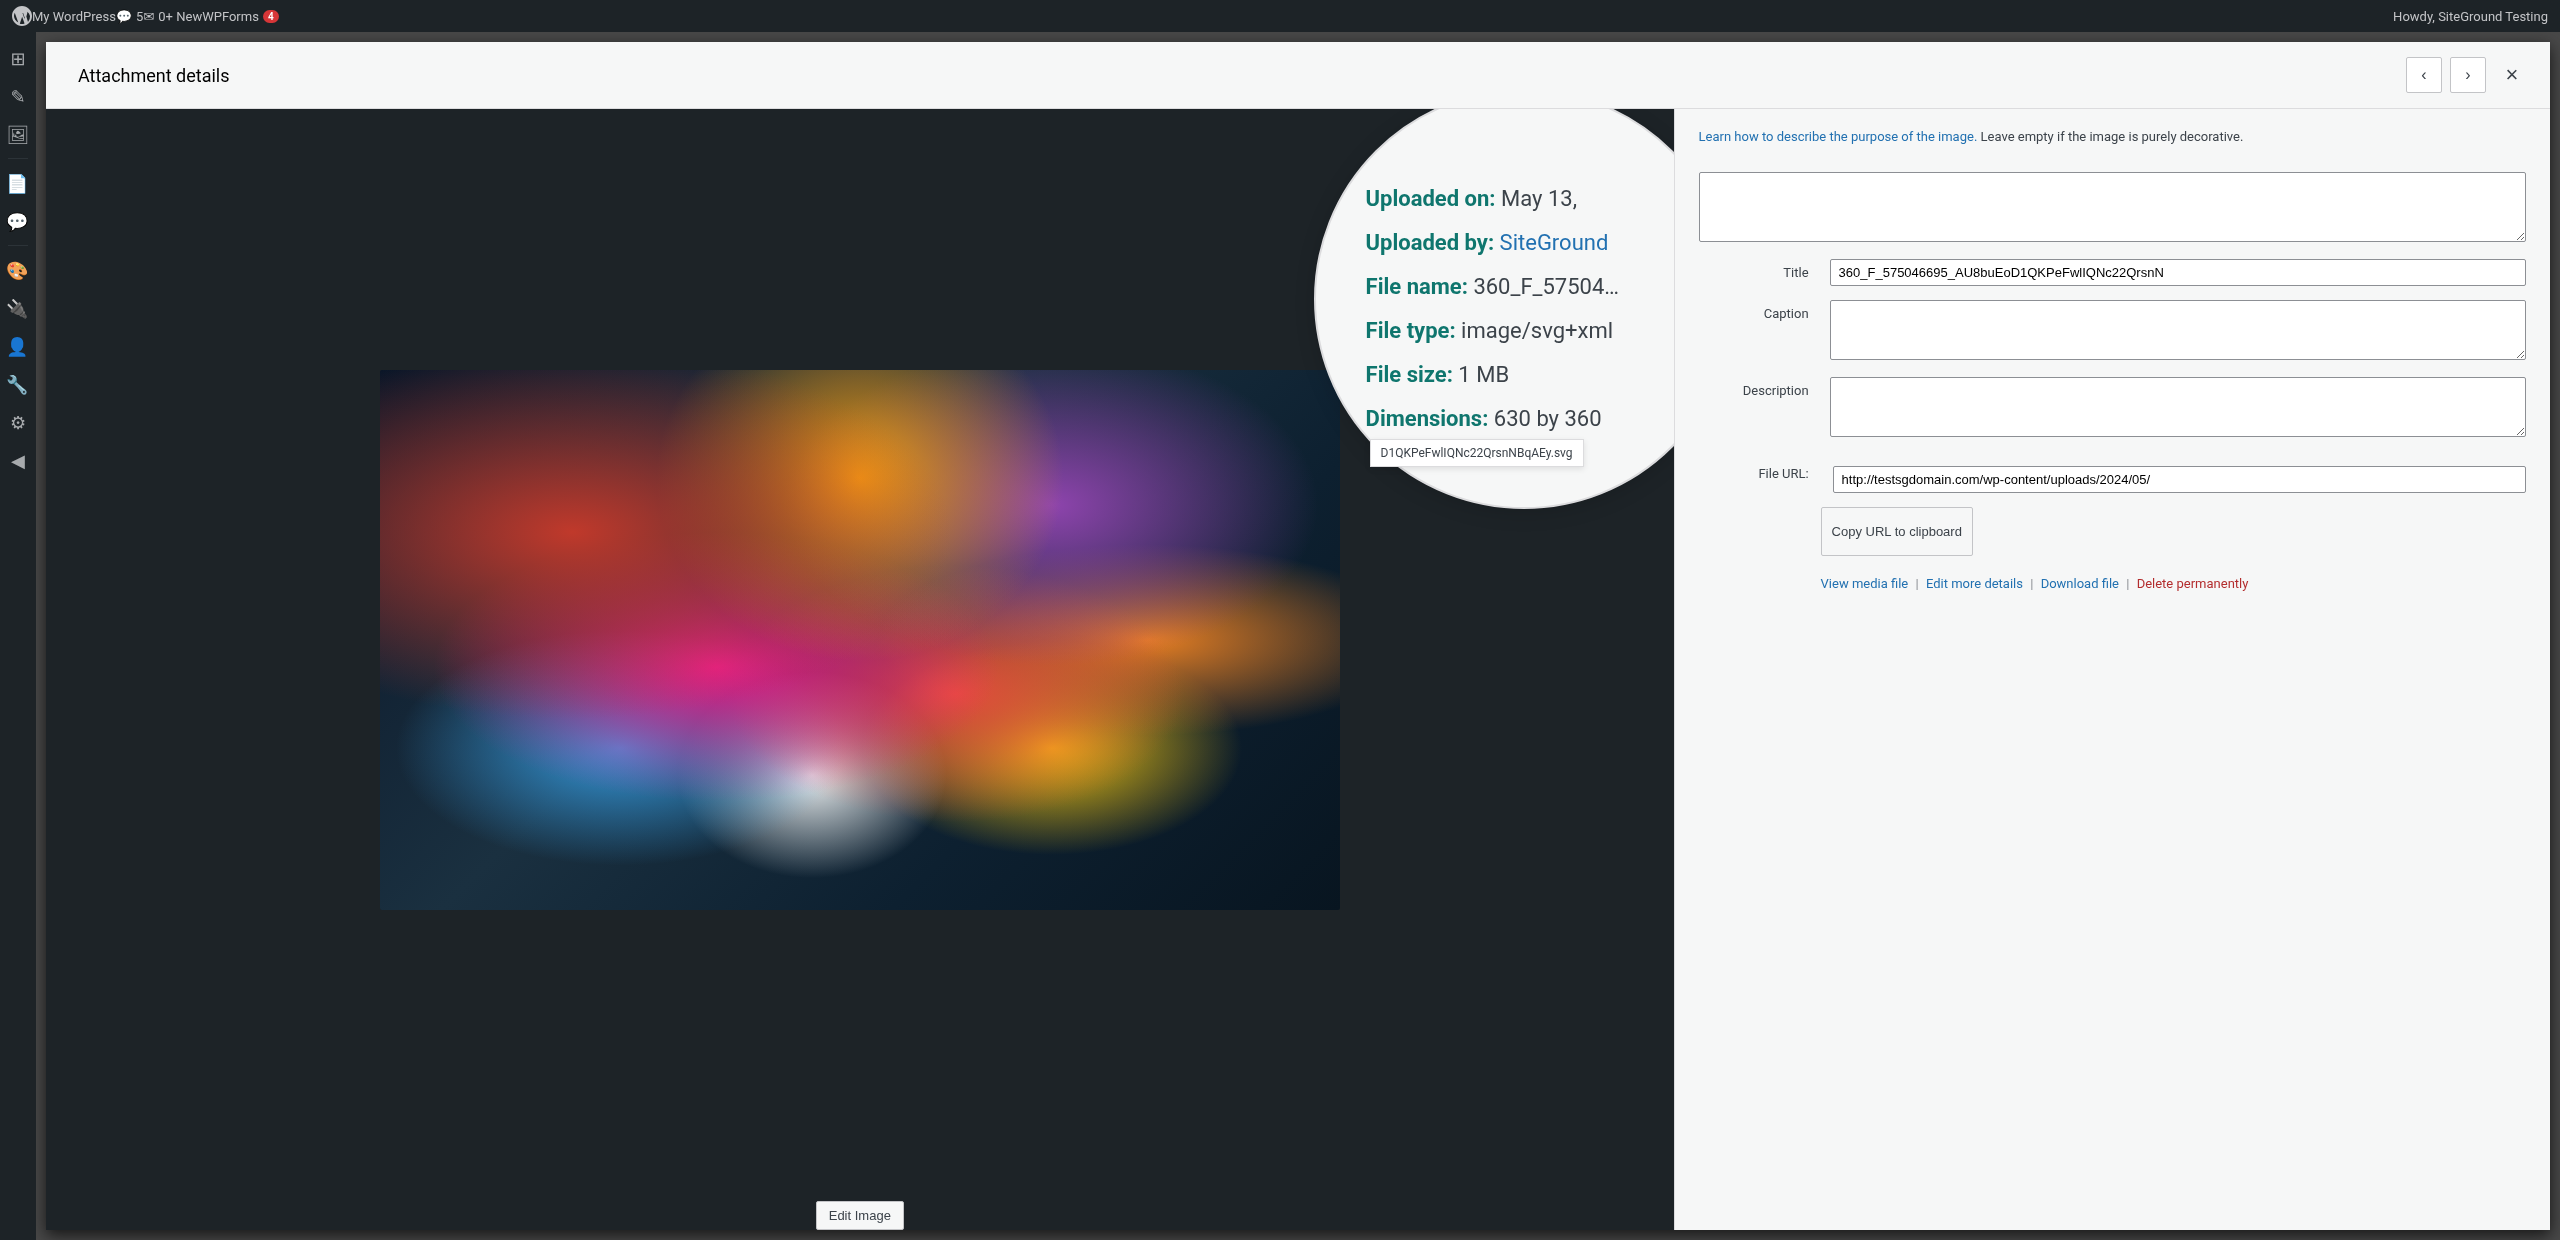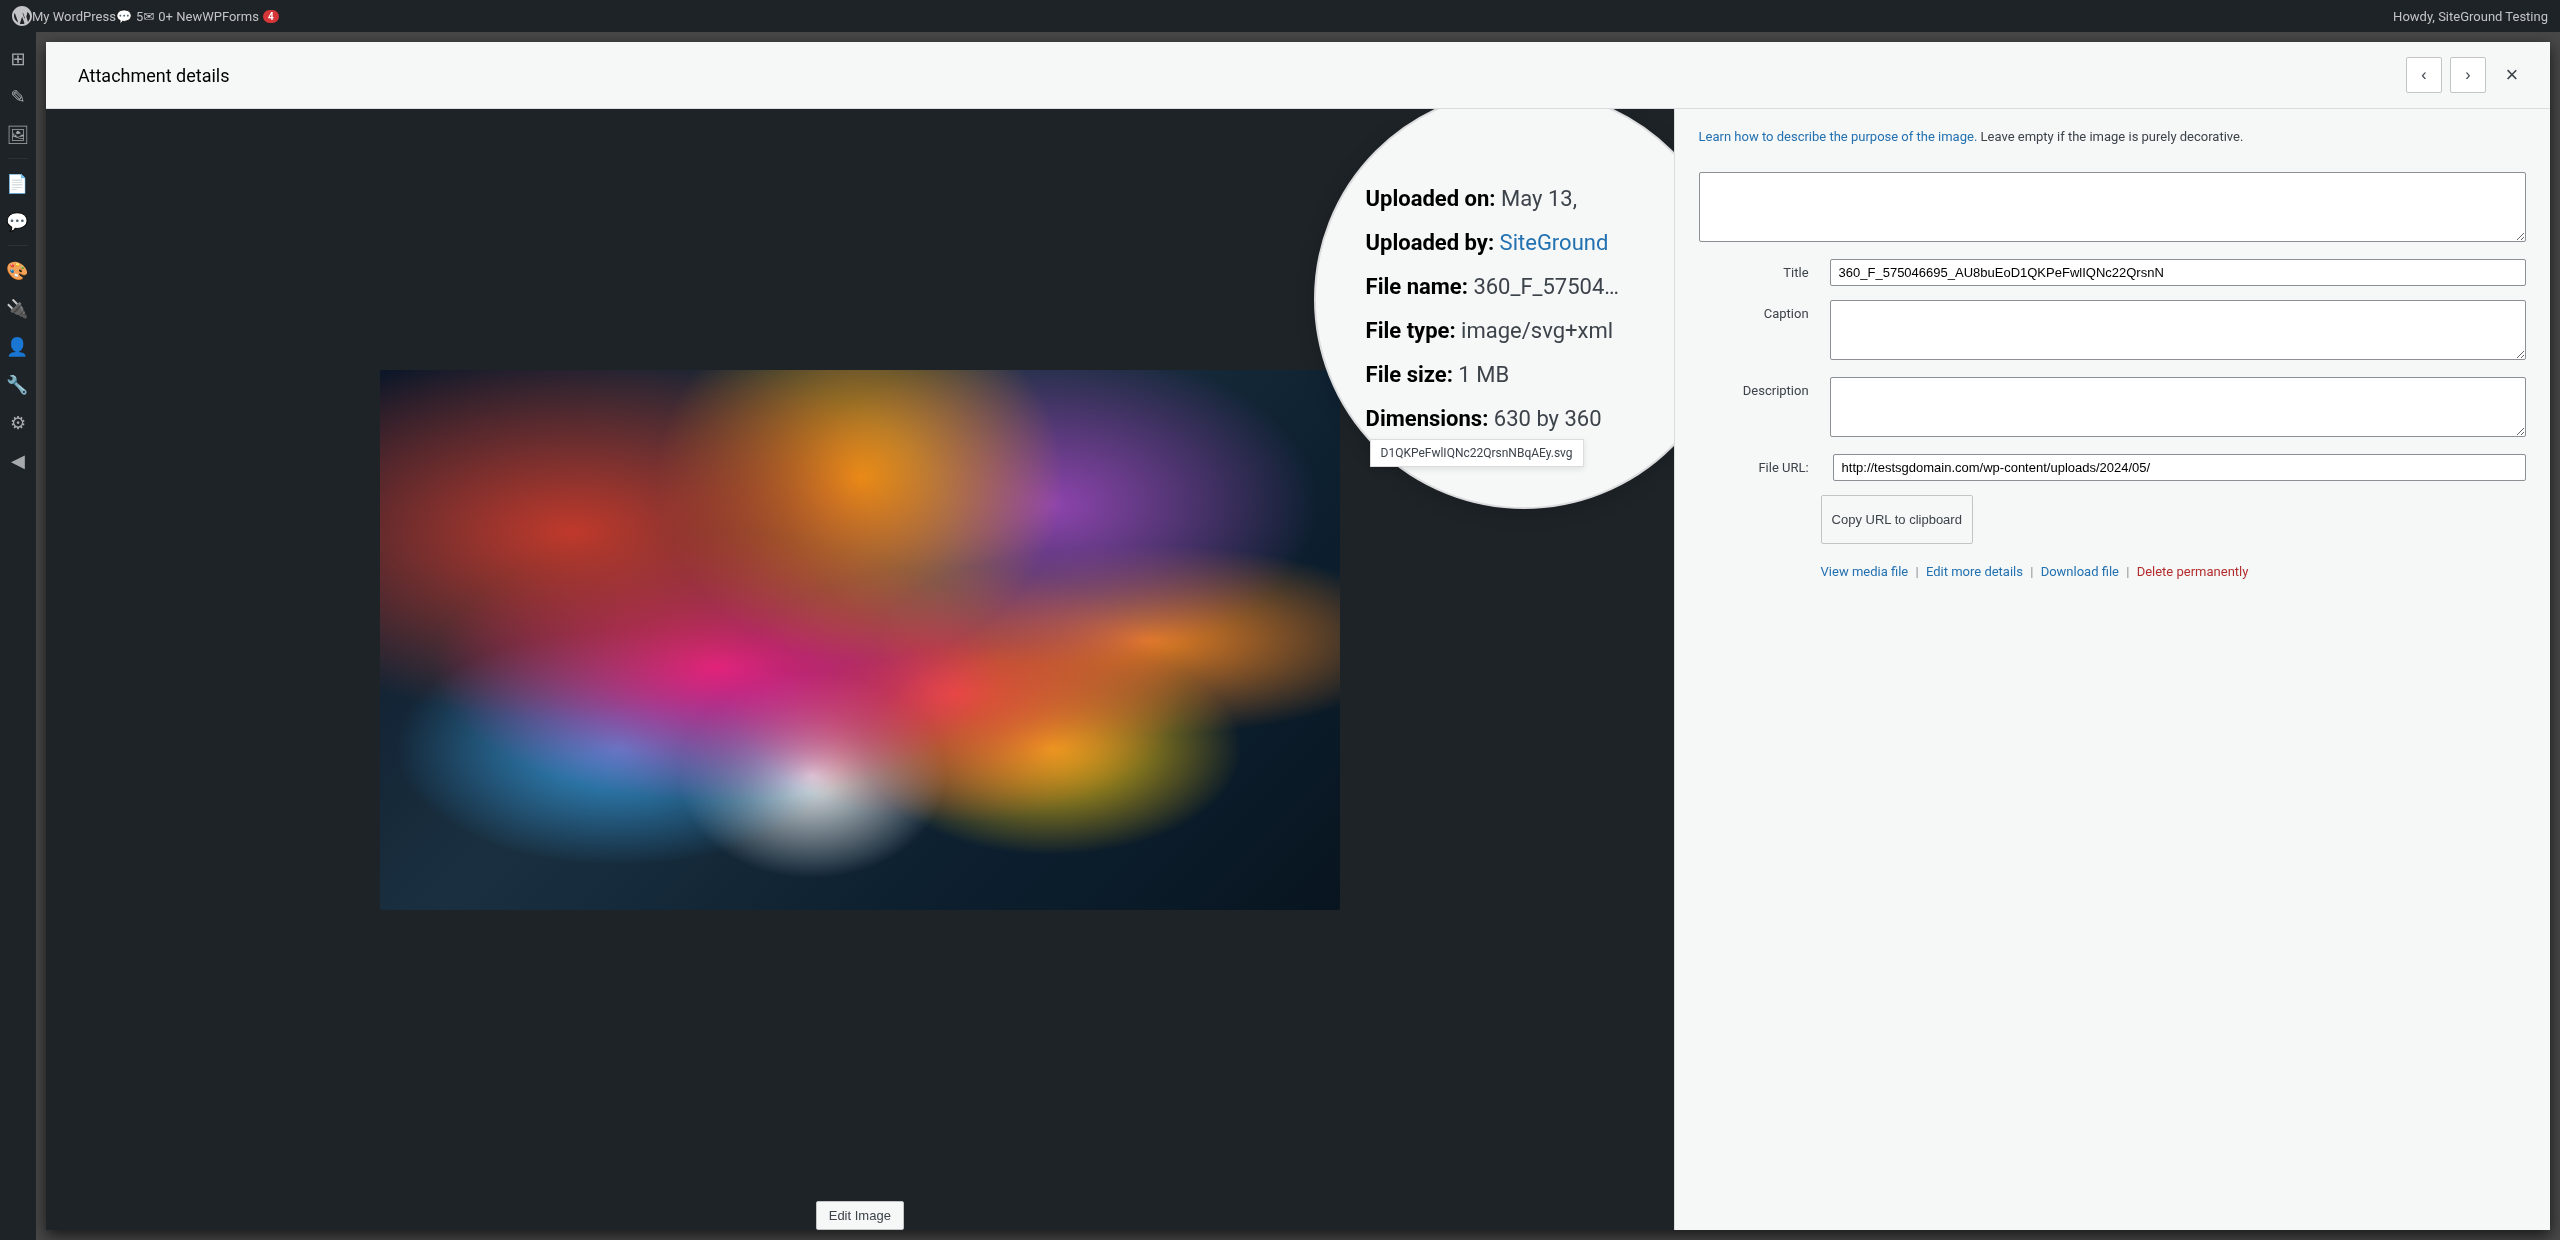--- a/index.html
+++ b/index.html
@@ -258,21 +258,21 @@
       box-shadow: 0 4px 20px rgba(0,0,0,0.15);
     }
 
     .magnifier-circle .meta-line {
       font-size: 22px;
       line-height: 2;
       white-space: nowrap;
     }
     .magnifier-circle .meta-label {
       font-weight: 700;
-      color: #000000;
+      color: #0f766e;
     }
     .magnifier-circle a {
       color: #2271b1;
       text-decoration: none;
     }
 
     
     .url-tooltip {
       position: absolute;
       top: 330px;
@@ -346,20 +346,21 @@
     .file-url-input {
       flex: 1;
     }
     .file-url-input input[type="text"] {
       width: 100%;
       border: 1px solid #8c8f94;
       padding: 5px 8px;
       font-size: 13px;
       border-radius: 2px;
       background: #fff;
+      margin-top: 12px;
     }
     .copy-url-btn {
       display: block;
       margin-left: 122px;
       border: 1px solid #c3c4c7;
       background: #f6f7f7;
       padding: 16px 10px;
       cursor: pointer;
       font-size: 13px;
       color: #3c434a;

